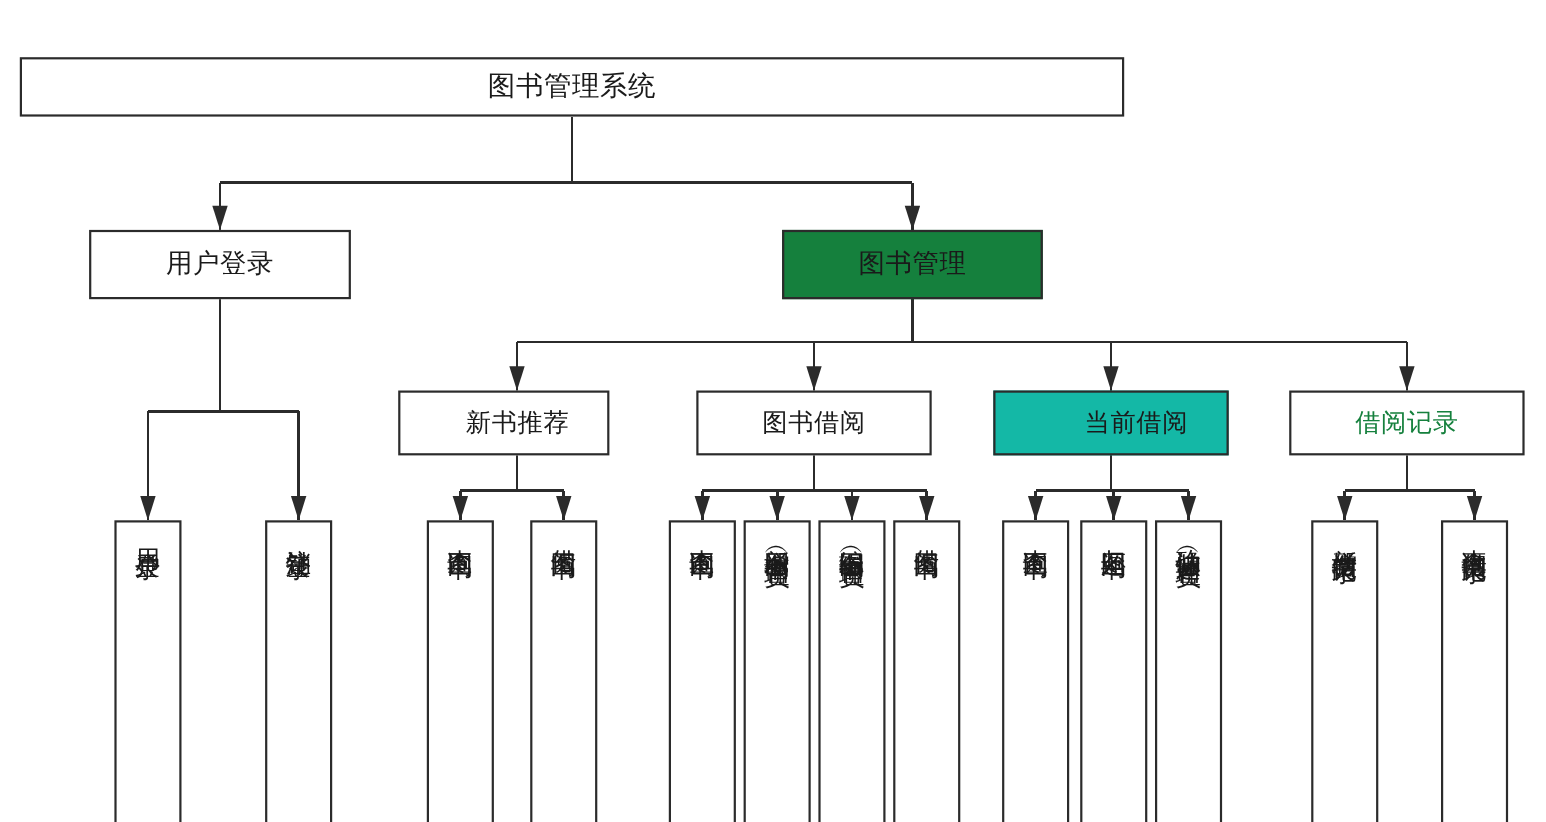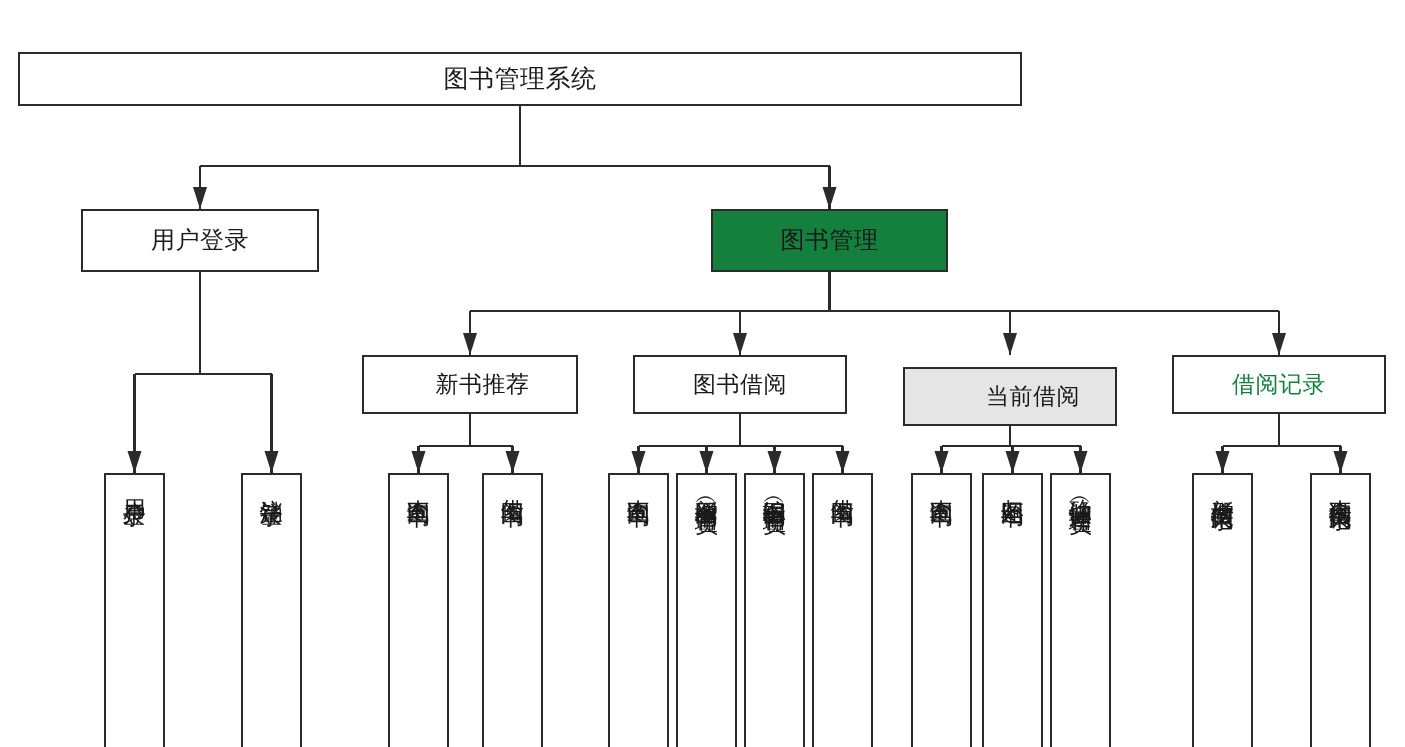--- a/index.html
+++ b/index.html
@@ -128,27 +128,27 @@
   <div id="nodes-layer">
       <div class="node level-0" style="left: 18px; top: 13px; width: 1004px; height: 54px; border-color: rgb(43, 43, 43); background: rgb(255, 255, 255); color: rgb(26, 26, 26);">
         <span class="node-label">图书管理系统</span>
       </div>
       <div class="node level-1" style="left: 81px; top: 170px; width: 238px; height: 63px; border-color: rgb(43, 43, 43); background: rgb(255, 255, 255); color: rgb(26, 26, 26);">
         <span class="node-label">用户登录</span>
       </div>
       <div class="node level-1" style="left: 711px; top: 170px; width: 237px; height: 63px; border-color: rgb(43, 43, 43); background: #15803d; color: rgb(26, 26, 26);">
         <span class="node-label">图书管理</span>
       </div>
-      <div class="node level-2" style="left: 362px; top: 316px; width: 216px; height: 59px; border-color: rgb(43, 43, 43); background: rgb(255, 255, 255); color: rgb(26, 26, 26); padding-left: 25px;">
+      <div class="node level-2" style="left: 362px; top: 316px; width: 192px; height: 59px; border-color: rgb(43, 43, 43); background: rgb(255, 255, 255); color: rgb(26, 26, 26); padding-left: 25px;">
         <span class="node-label">新书推荐</span>
       </div>
       <div class="node level-2" style="left: 633px; top: 316px; width: 214px; height: 59px; border-color: rgb(43, 43, 43); background: rgb(255, 255, 255); color: rgb(26, 26, 26);">
         <span class="node-label">图书借阅</span>
       </div>
-      <div class="node level-2" style="left: 903px; top: 328px; width: 214px; height: 59px; border-color: rgb(43, 43, 43); background: #e5e5e5; color: rgb(26, 26, 26); padding-left: 46px;">
+      <div class="node level-2" style="left: 903px; top: 316px; width: 214px; height: 59px; border-color: rgb(43, 43, 43); background: #14b8a6; color: rgb(26, 26, 26); padding-left: 46px;">
         <span class="node-label">当前借阅</span>
       </div>
       <div class="node level-2" style="left: 1172px; top: 316px; width: 214px; height: 59px; border-color: rgb(43, 43, 43); background: rgb(255, 255, 255); color: #15803d;">
         <span class="node-label">借阅记录</span>
       </div>
       <div class="node level-3 leaf" style="left: 104px; top: 434px; width: 61px; height: 300px; border-color: rgb(43, 43, 43); background: rgb(255, 255, 255); color: rgb(26, 26, 26);">
         <span class="node-label">用户登录</span>
       </div>
       <div class="node level-3 leaf" style="left: 241px; top: 434px; width: 61px; height: 300px; border-color: rgb(43, 43, 43); background: rgb(255, 255, 255); color: rgb(26, 26, 26);">
         <span class="node-label">注销登录</span>

